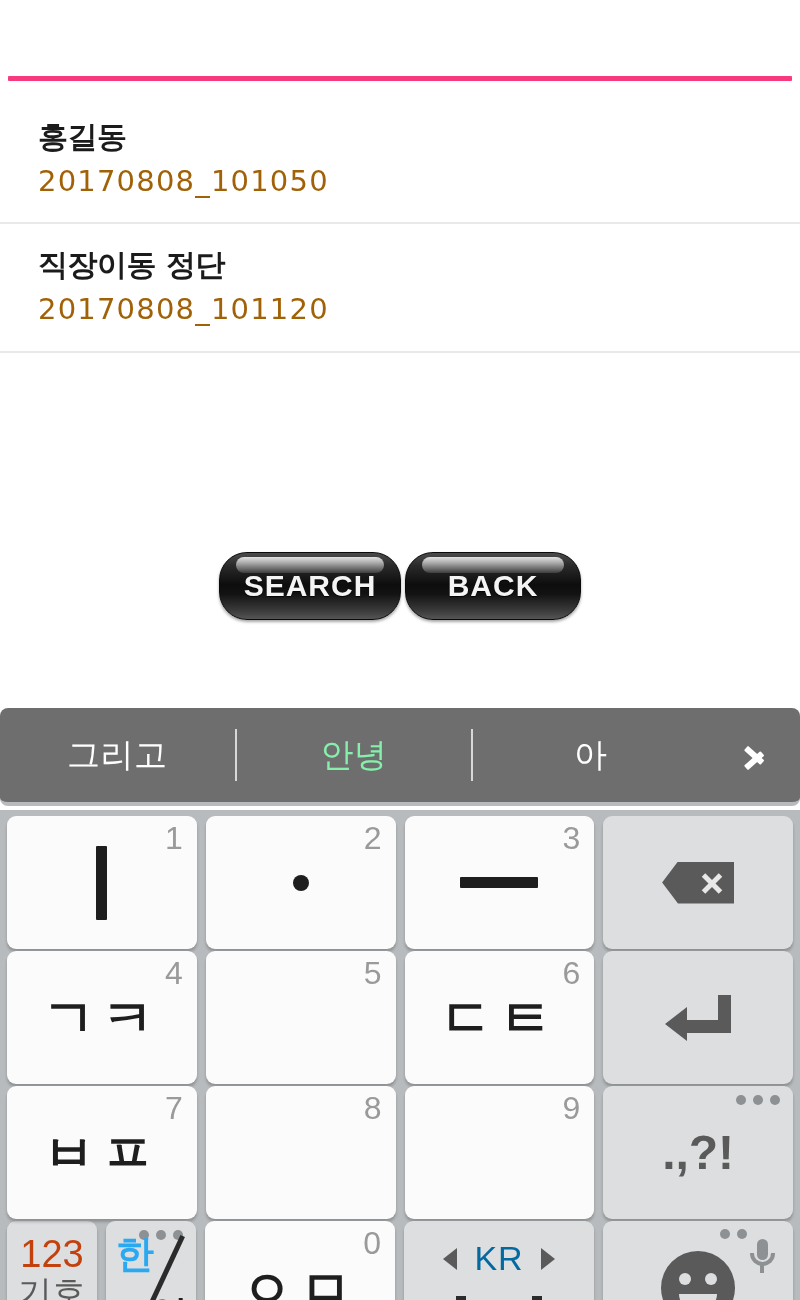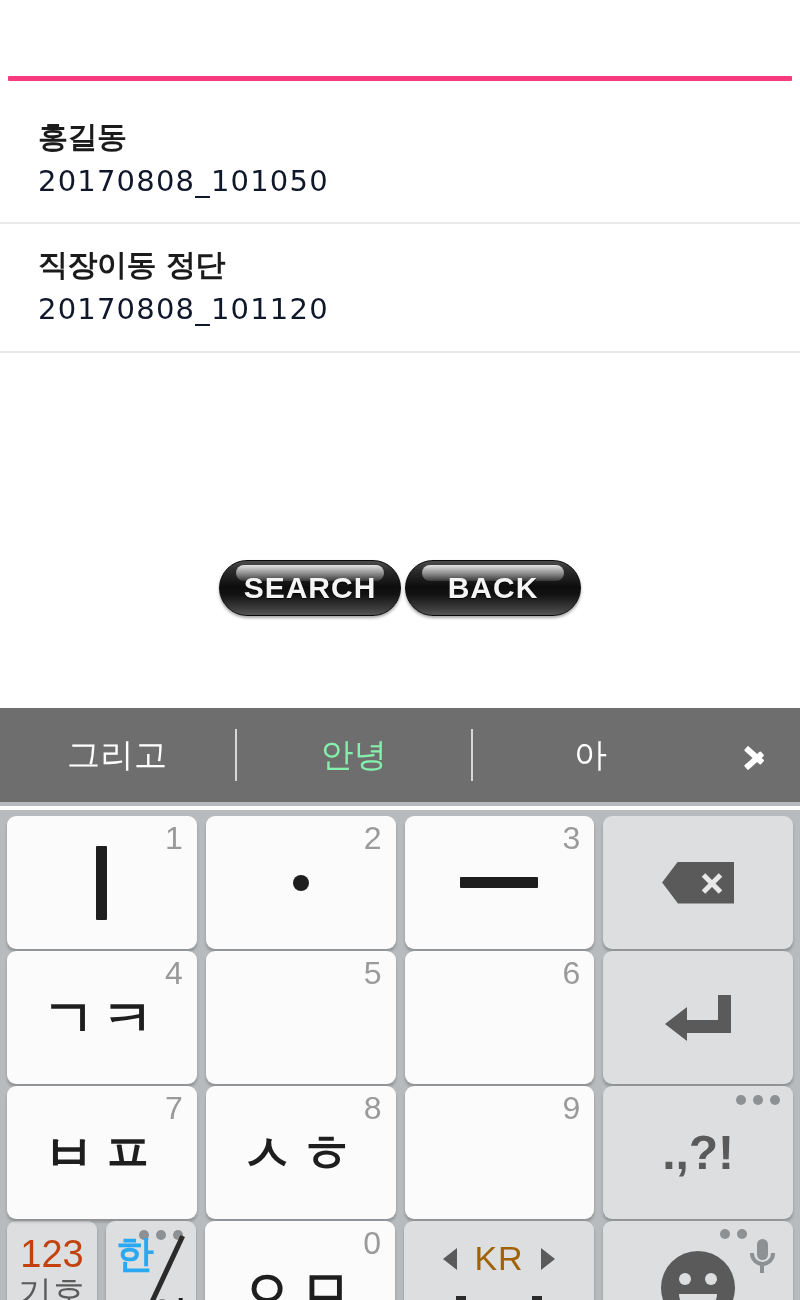--- a/index.html
+++ b/index.html
@@ -51,57 +51,56 @@
     color: #1b1b1b;
     letter-spacing: -0.5px;
     line-height: 1.25;
     margin-bottom: 8px;
   }
 
   .result-sub {
     font-family: "DejaVu Sans", sans-serif;
     font-size: 29px;
     font-weight: 400;
-    color: #0f172a;
+    color: #a16207;
     letter-spacing: 1.2px;
     line-height: 1.2;
   }
 
   
   .action-row {
     position: absolute;
     left: 0;
     top: 552px;
     width: 800px;
     display: flex;
     justify-content: center;
     align-items: center;
     gap: 4px;
   }
 
   .glossy-btn {
     position: relative;
-    height: 56px;
+    height: 68px;
     border-radius: 28px;
     border: 1px solid #0a0a0a;
     background:
       linear-gradient(to bottom,
         #4c4c4c 0%,
         #2b2b2b 18%,
         #0d0d0d 48%,
         #121212 62%,
         #3c3c3c 88%,
         #555555 100%);
     display: flex;
     align-items: center;
     justify-content: center;
     cursor: pointer;
     overflow: hidden;
     box-shadow: 0 2px 3px rgba(0,0,0,0.35);
-    margin-top: 8px;
   }
 
   .glossy-btn::before {
     content: "";
     position: absolute;
     left: 9%;
     right: 9%;
     top: 4px;
     height: 16px;
     border-radius: 10px;
@@ -127,20 +126,21 @@
   .suggestion-bar {
     position: absolute;
     left: 0;
     top: 708px;
     width: 800px;
     height: 98px;
     background: #6e6e6e;
     display: flex;
     align-items: center;
     border-bottom: 4px solid #b7bbbd;
+    border-radius: 8px;
   }
 
   .suggestion {
     flex: 1 1 0;
     text-align: center;
     font-family: "DejaVu Sans", sans-serif;
     font-size: 33px;
     font-weight: 500;
     color: #ffffff;
     cursor: pointer;
@@ -425,21 +425,21 @@
   }
   .kr-row {
     display: flex;
     align-items: center;
     gap: 17px;
   }
   .kr-label {
     font-family: "Liberation Sans", sans-serif;
     font-size: 34px;
     font-weight: 400;
-    color: #a16207;
+    color: #0369a1;
     letter-spacing: 1px;
   }
   .tri-l {
     width: 0; height: 0;
     border-top: 11px solid transparent;
     border-bottom: 11px solid transparent;
     border-right: 14px solid #5a5a5a;
     cursor: pointer;
   }
   .tri-r {
@@ -609,38 +609,38 @@
     <div class="kb-row">
       <div class="key">
         <span class="key-num">4</span>
         <span class="key-main">ㄱㅋ</span>
       </div>
       <div class="key">
         <span class="key-num">5</span>
       </div>
       <div class="key">
         <span class="key-num">6</span>
+        <span class="key-main">ㄷㅌ</span>
       </div>
       <div class="key fn">
         <span class="enter">
           <span class="enter-v"></span>
           <span class="enter-h"></span>
           <span class="enter-arrow"></span>
         </span>
       </div>
     </div>
 
     <div class="kb-row">
       <div class="key">
         <span class="key-num">7</span>
         <span class="key-main">ㅂㅍ</span>
       </div>
       <div class="key">
         <span class="key-num">8</span>
-        <span class="key-main">ㅅㅎ</span>
       </div>
       <div class="key">
         <span class="key-num">9</span>
       </div>
       <div class="key fn">
         <span class="dots3">
             <i></i>
             <i></i>
             <i></i>
           </span>

